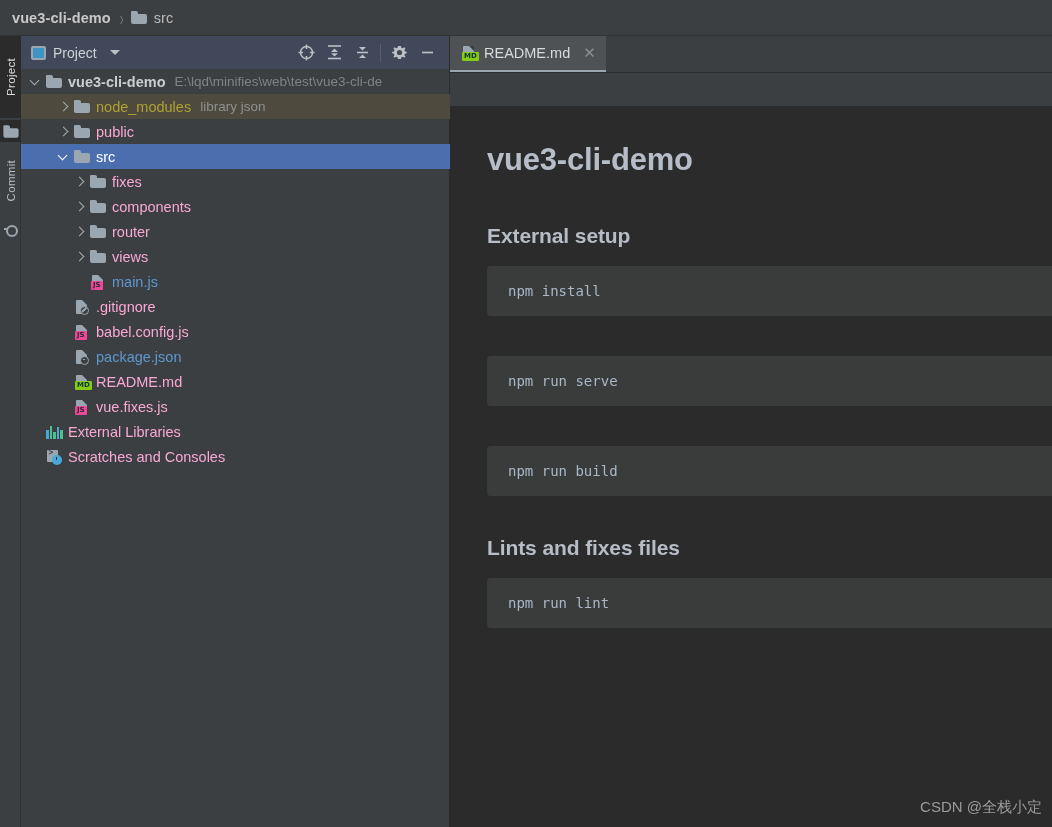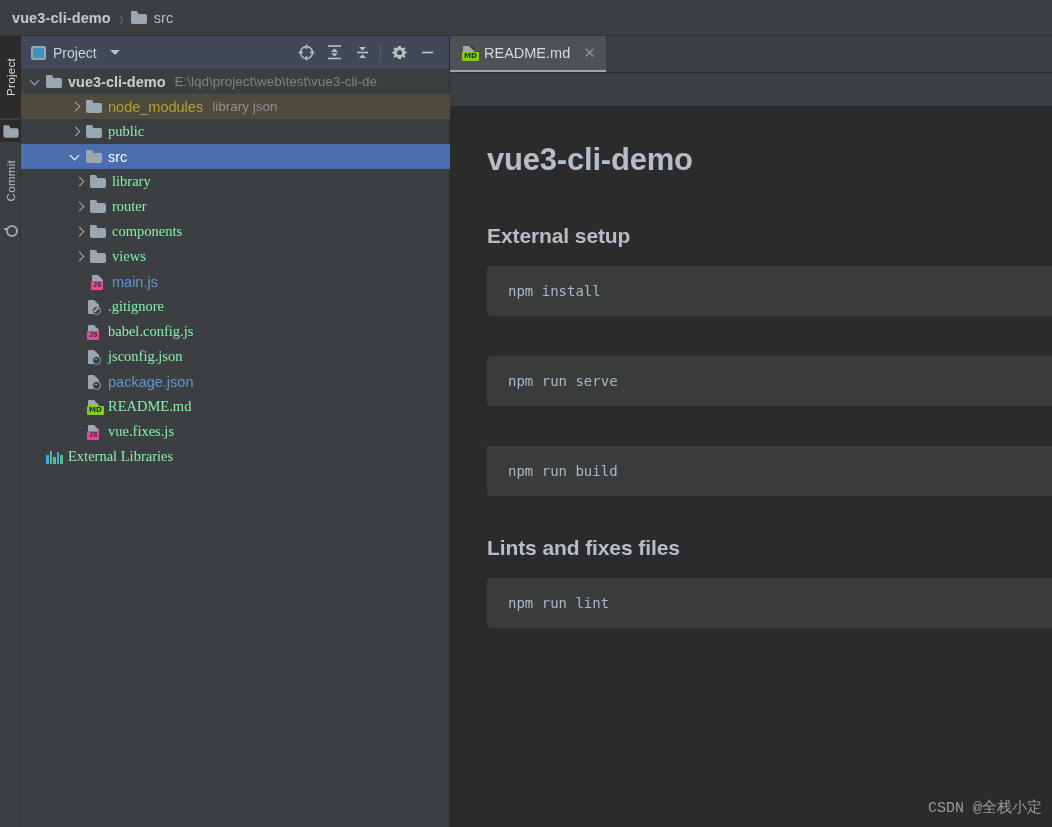--- a/index.html
+++ b/index.html
@@ -171,21 +171,21 @@
   .arrow.down::before  { left: 2px; top: 2px; transform: rotate(45deg); }
   .arrow.none::before { content: none; }
   .row.selected .arrow.down::before { border-color: #ffffff; }
 
   .row .label { margin-left: 6px; }
   .row .label.bold { font-weight: bold; color: #c9ccd0; }
   .row .sublabel { margin-left: 9px; color: #808386; font-size: 13.5px; }
   .row.libroot .label { color: #b0a133; }
   .row.libroot .sublabel { color: #8d8f92; }
   .row .label.vcs-blue { color: #5f97d0; }
-  .row .label.plain { color: #86efac; font-family: Liberation Serif, serif; }
+  .row .label.plain { color: #f9a8d4; }
 
   
   .fico { position: relative; width: 16px; height: 16px; flex: 0 0 auto; }
   .page {
     position: absolute; left: 2px; top: 1px;
     width: 11px; height: 14px;
     background: #9aa7b0; border-radius: 1px;
   }
   .page::after {
     content: ""; position: absolute; right: 0; top: 0;
@@ -193,21 +193,21 @@
     border-top: 5px solid #3c3f41;
   }
   .badge {
     position: absolute; left: 1px; bottom: 0px;
     font-size: 7px; line-height: 7px;
     font-family: "DejaVu Sans", sans-serif;
     font-weight: bold;
     padding: 1px 2px 1px 2px;
     color: #2b2b2b; border-radius: 1px;
   }
-  .badge.js { background: #ec4899; font-family: Liberation Mono, monospace; }
+  .badge.js { background: #ec4899; }
   .badge.md { background: #84cc16; color: #10313f; }
   .gear-badge {
     position: absolute; left: 6px; bottom: 0px;
     width: 9px; height: 9px; border-radius: 50%;
     border: 1.6px solid #9aa7b0; background: #3c3f41;
   }
   .gear-badge::after {
     content: ""; position: absolute; left: 2.2px; top: 2.2px;
     width: 1.4px; height: 1.4px; background: #9aa7b0;
   }
@@ -258,21 +258,21 @@
     width: 10px; height: 10px; border-radius: 50%;
     background: #4aa8d8;
   }
   .scratch-ico .clock::after {
     content:""; position:absolute; left: 4.2px; top: 2px;
     width: 1.3px; height: 3.5px; background: #17384a;
   }
 
   
   .ind-0 { padding-left: 8px; }
-  .ind-1 { padding-left: 48px; }
+  .ind-1 { padding-left: 36px; }
   .ind-2 { padding-left: 52px; }
 
   
   .editor {
     position: absolute; left: 450px; top: 36px;
     width: 602px; height: 791px;
     background: #2b2b2b;
   }
   .tabbar {
     position: relative;
@@ -321,21 +321,21 @@
     margin: 0 0 40px 0;
     width: 640px;
     font-family: "DejaVu Sans Mono", monospace;
     font-size: 14px;
     color: #a9b7c6;
   }
 
   .watermark {
     position: absolute; right: 10px; bottom: 10px;
     font-size: 15px; color: #9b9b9b;
-    font-family: Liberation Mono, monospace;
+    font-family: Liberation Sans, sans-serif;
     white-space: nowrap;
   }
 </style>
 </head>
 <body>
 
 <div id="app">
 
   <div class="navbar">
     <span class="crumb root">
@@ -410,52 +410,52 @@
           </svg>
         </div>
       </div>
     </div>
 
     <div class="tree" id="tree">
         <div class="row ind-0">
           <span class="arrow down"></span>
           <span class="folder-ico"></span>
           <span class="label bold">vue3-cli-demo</span>
-          <span class="sublabel">E:\lqd\project\web\test\vue3-cli-de</span>
+          <span class="sublabel">E:\lqd\minifies\web\test\vue3-cli-de</span>
         </div>
         <div class="row ind-1 libroot">
           <span class="arrow right"></span>
           <span class="folder-ico"></span>
           <span class="label">node_modules</span>
           <span class="sublabel">library json</span>
         </div>
         <div class="row ind-1">
           <span class="arrow right"></span>
           <span class="folder-ico"></span>
           <span class="label plain">public</span>
         </div>
         <div class="row ind-1 selected">
           <span class="arrow down"></span>
           <span class="folder-ico"></span>
           <span class="label">src</span>
         </div>
         <div class="row ind-2">
           <span class="arrow right"></span>
           <span class="folder-ico"></span>
-          <span class="label plain">library</span>
+          <span class="label plain">fixes</span>
         </div>
         <div class="row ind-2">
           <span class="arrow right"></span>
           <span class="folder-ico"></span>
-          <span class="label plain">router</span>
+          <span class="label plain">components</span>
         </div>
         <div class="row ind-2">
           <span class="arrow right"></span>
           <span class="folder-ico"></span>
-          <span class="label plain">components</span>
+          <span class="label plain">router</span>
         </div>
         <div class="row ind-2">
           <span class="arrow right"></span>
           <span class="folder-ico"></span>
           <span class="label plain">views</span>
         </div>
         <div class="row ind-2">
           <span class="arrow none"></span>
           <span class="fico">
             <span class="page"></span>
@@ -471,28 +471,20 @@
           </span>
           <span class="label plain">.gitignore</span>
         </div>
         <div class="row ind-1">
           <span class="arrow none"></span>
           <span class="fico">
             <span class="page"></span>
             <span class="badge js">JS</span>
           </span>
           <span class="label plain">babel.config.js</span>
-        </div>
-        <div class="row ind-1">
-          <span class="arrow none"></span>
-          <span class="fico">
-            <span class="page"></span>
-            <span class="gear-badge"></span>
-          </span>
-          <span class="label plain">jsconfig.json</span>
         </div>
         <div class="row ind-1">
           <span class="arrow none"></span>
           <span class="fico">
             <span class="page"></span>
             <span class="gear-badge"></span>
           </span>
           <span class="label vcs-blue">package.json</span>
         </div>
         <div class="row ind-1">
@@ -514,20 +506,28 @@
         <div class="row ind-0">
           <span class="arrow none"></span>
           <span class="libs-ico">
             <i style="left:0;height:9px;background:#4aa8d8"></i>
             <i style="left:3.5px;height:13px;background:#4fc08d"></i>
             <i style="left:7px;height:7px;background:#4fc08d"></i>
             <i style="left:10.5px;height:12px;background:#4aa8d8"></i>
             <i style="left:14px;height:9px;background:#4fc08d"></i>
           </span>
           <span class="label plain">External Libraries</span>
+        </div>
+        <div class="row ind-0">
+          <span class="arrow none"></span>
+          <span class="scratch-ico">
+            <span class="pg"></span>
+            <span class="clock"></span>
+          </span>
+          <span class="label plain">Scratches and Consoles</span>
         </div>
       </div>
   </div>
 
   <div class="editor">
     <div class="tabbar">
       <div class="tab">
         <span class="fico">
           <span class="page"></span>
             <span class="badge md">MD</span>

